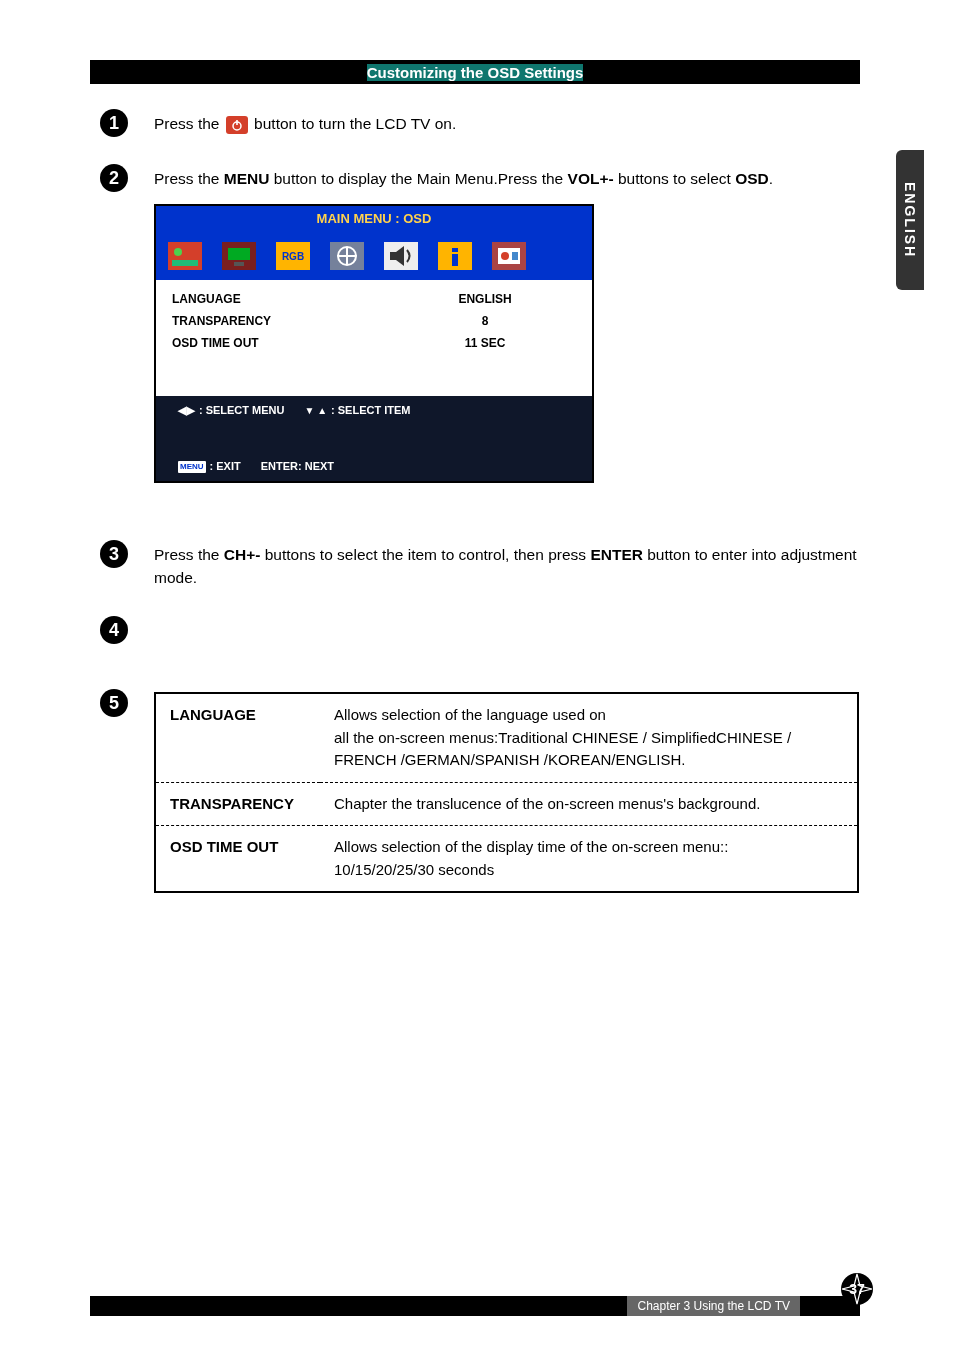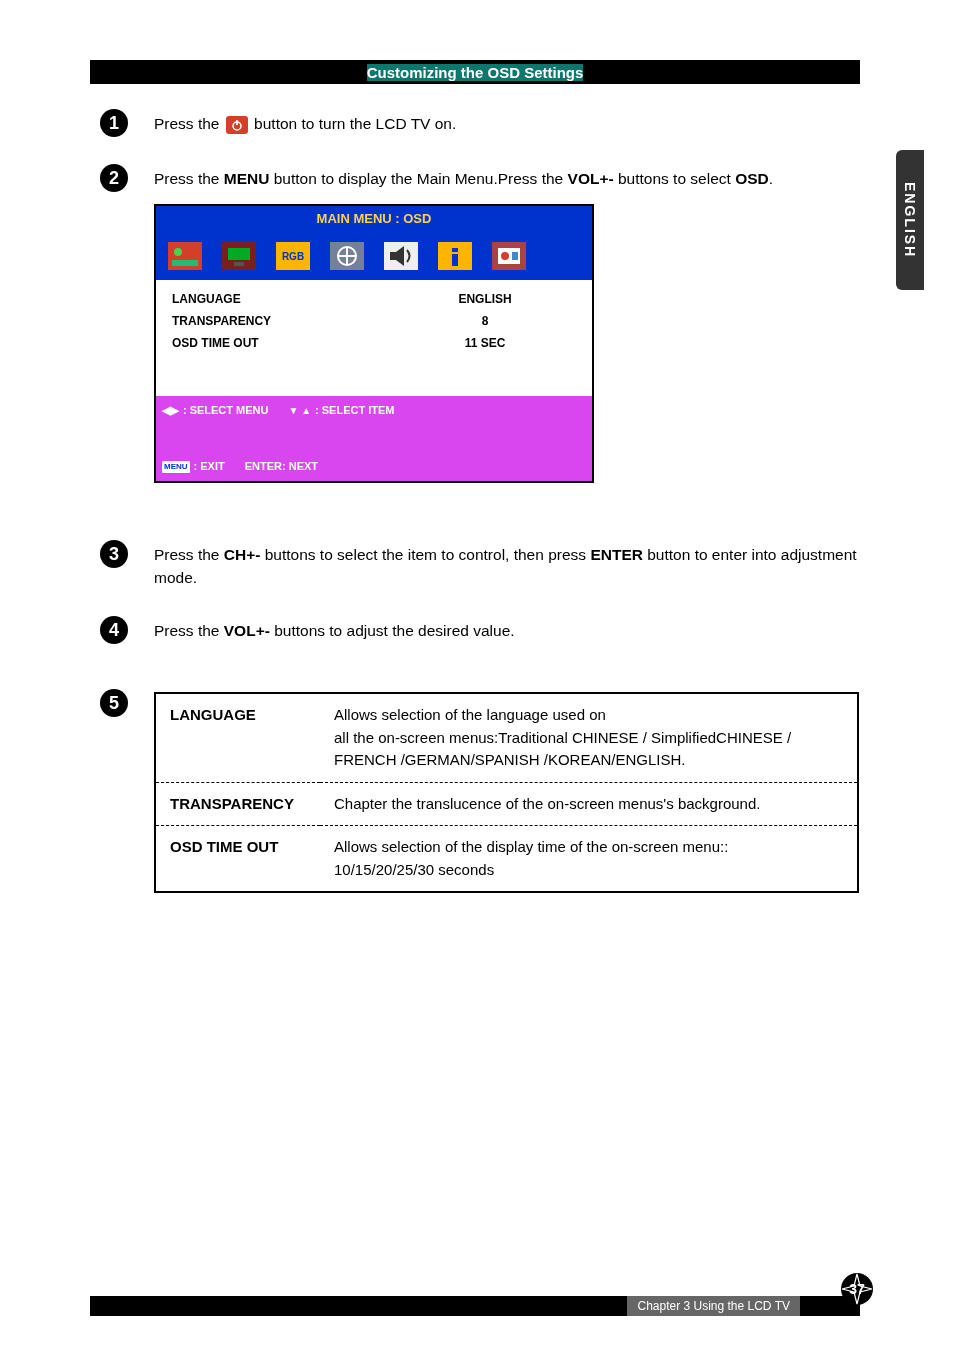--- a/index.html
+++ b/index.html
@@ -119,25 +119,25 @@
     padding: 10px 16px 40px 16px;
     font-size: 12px;
     font-weight: bold;
     display: flex;
   }
   .osd-labels { flex: 0 0 55%; }
   .osd-labels div { margin-bottom: 4px; }
   .osd-values { flex: 1; text-align: center; }
   .osd-values div { margin-bottom: 4px; }
   .osd-footer {
-    background: #d946ef;
+    background: #0f172a;
     color: #fff;
     font-size: 11px;
     font-weight: bold;
-    padding: 6px 6px;
+    padding: 6px 22px;
     display: flex;
     flex-wrap: wrap;
     gap: 20px 20px;
     align-items: center;
   }
   .osd-footer-item { display:flex; align-items:center; gap:4px; }
   .menu-badge {
     background:#fff; color:#0033cc; font-size:8px; padding:0 2px; border-radius:1px;
   }
   .triangle-lr::before { content: "◀▶"; font-size:11px; }
@@ -327,23 +327,20 @@
     </div>
   </div>
 
   <div class="step">
     <div class="step-num">
       <svg viewBox="0 0 28 28">
           <circle cx="14" cy="14" r="14" fill="#000"></circle>
           <text x="14" y="20" text-anchor="middle" fill="#fff" font-size="18" font-family="Arial" font-weight="bold">4</text>
         </svg>
     </div>
-    <div class="step-body">
-      <span>Press the </span><span class="bold">VOL+-</span><span> buttons to adjust the desired value.</span>
-    </div>
   </div>
 
   <div style="height:18px"></div>
 
   <div class="step">
     <div class="step-num">
       <svg viewBox="0 0 28 28">
           <circle cx="14" cy="14" r="14" fill="#000"></circle>
           <text x="14" y="20" text-anchor="middle" fill="#fff" font-size="18" font-family="Arial" font-weight="bold">5</text>
         </svg>

